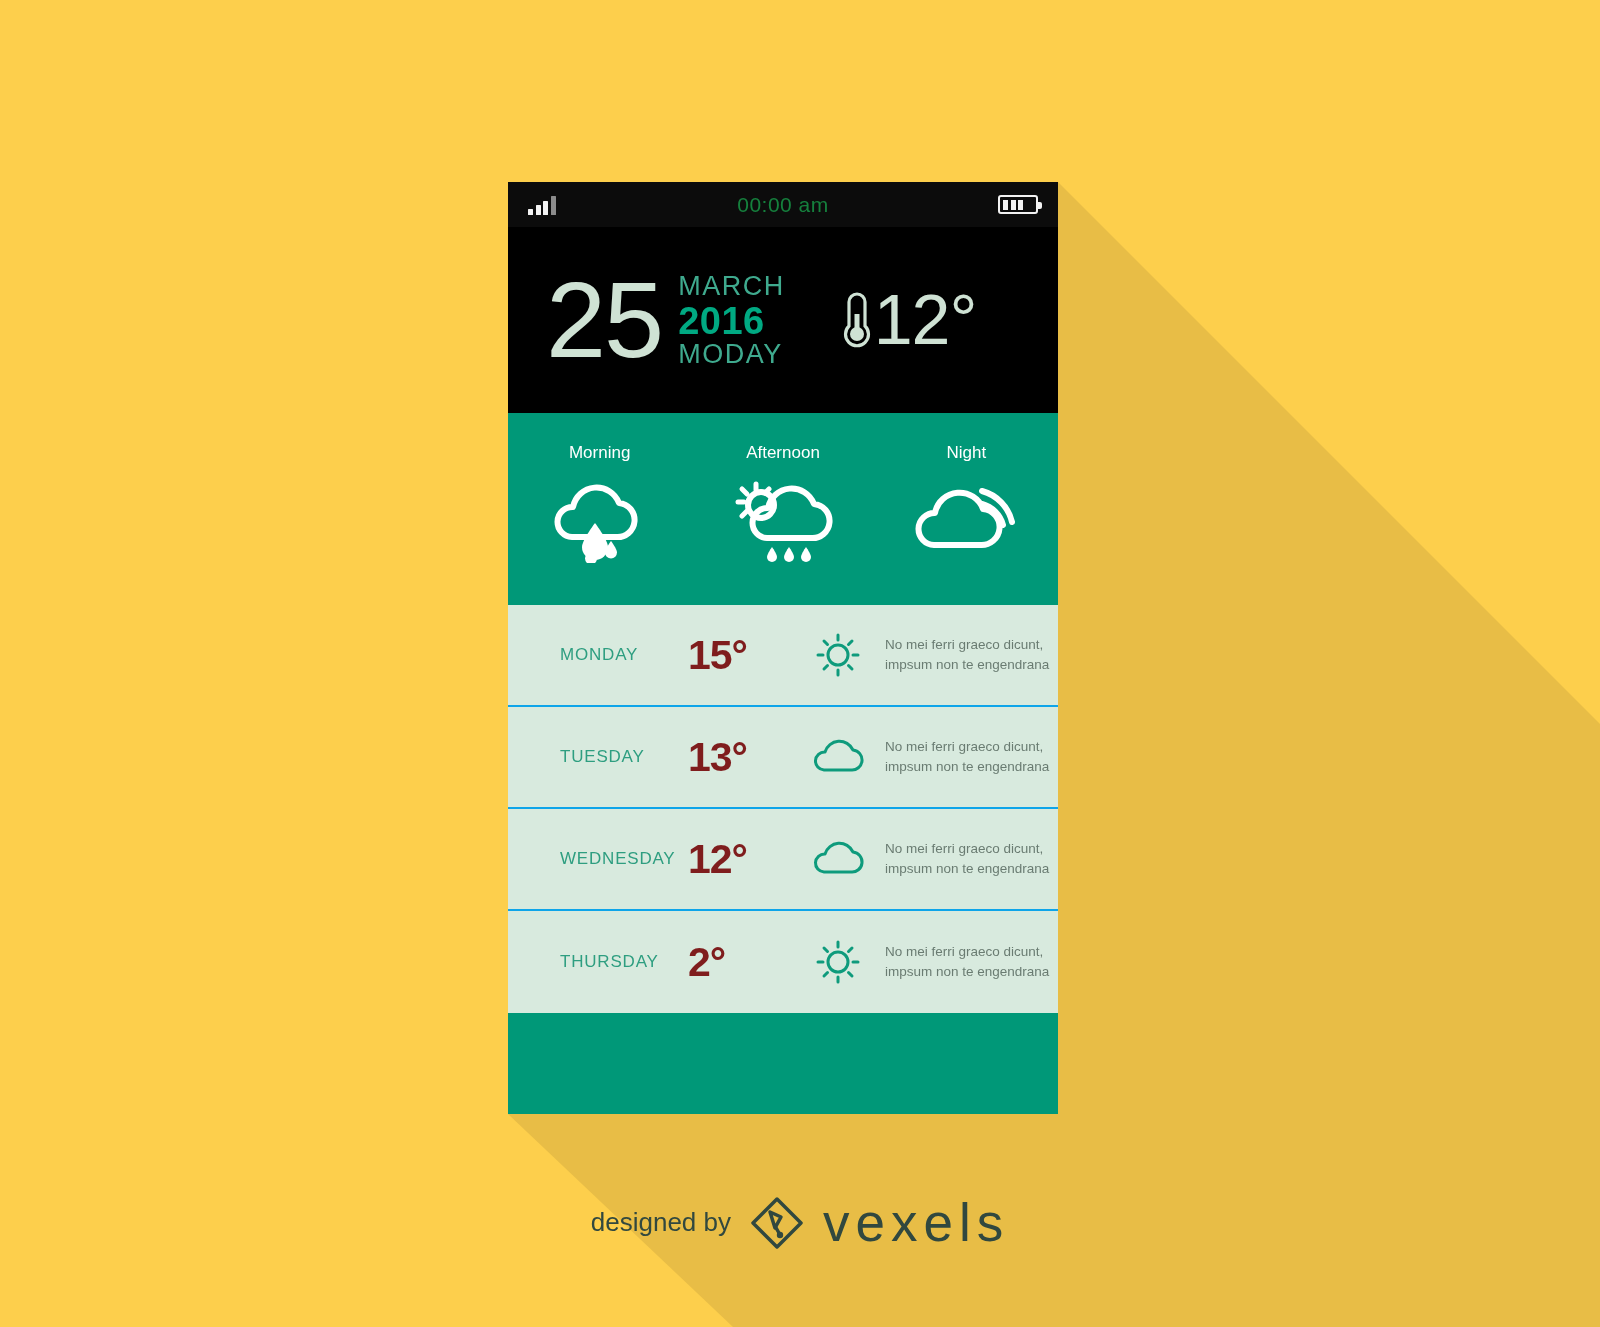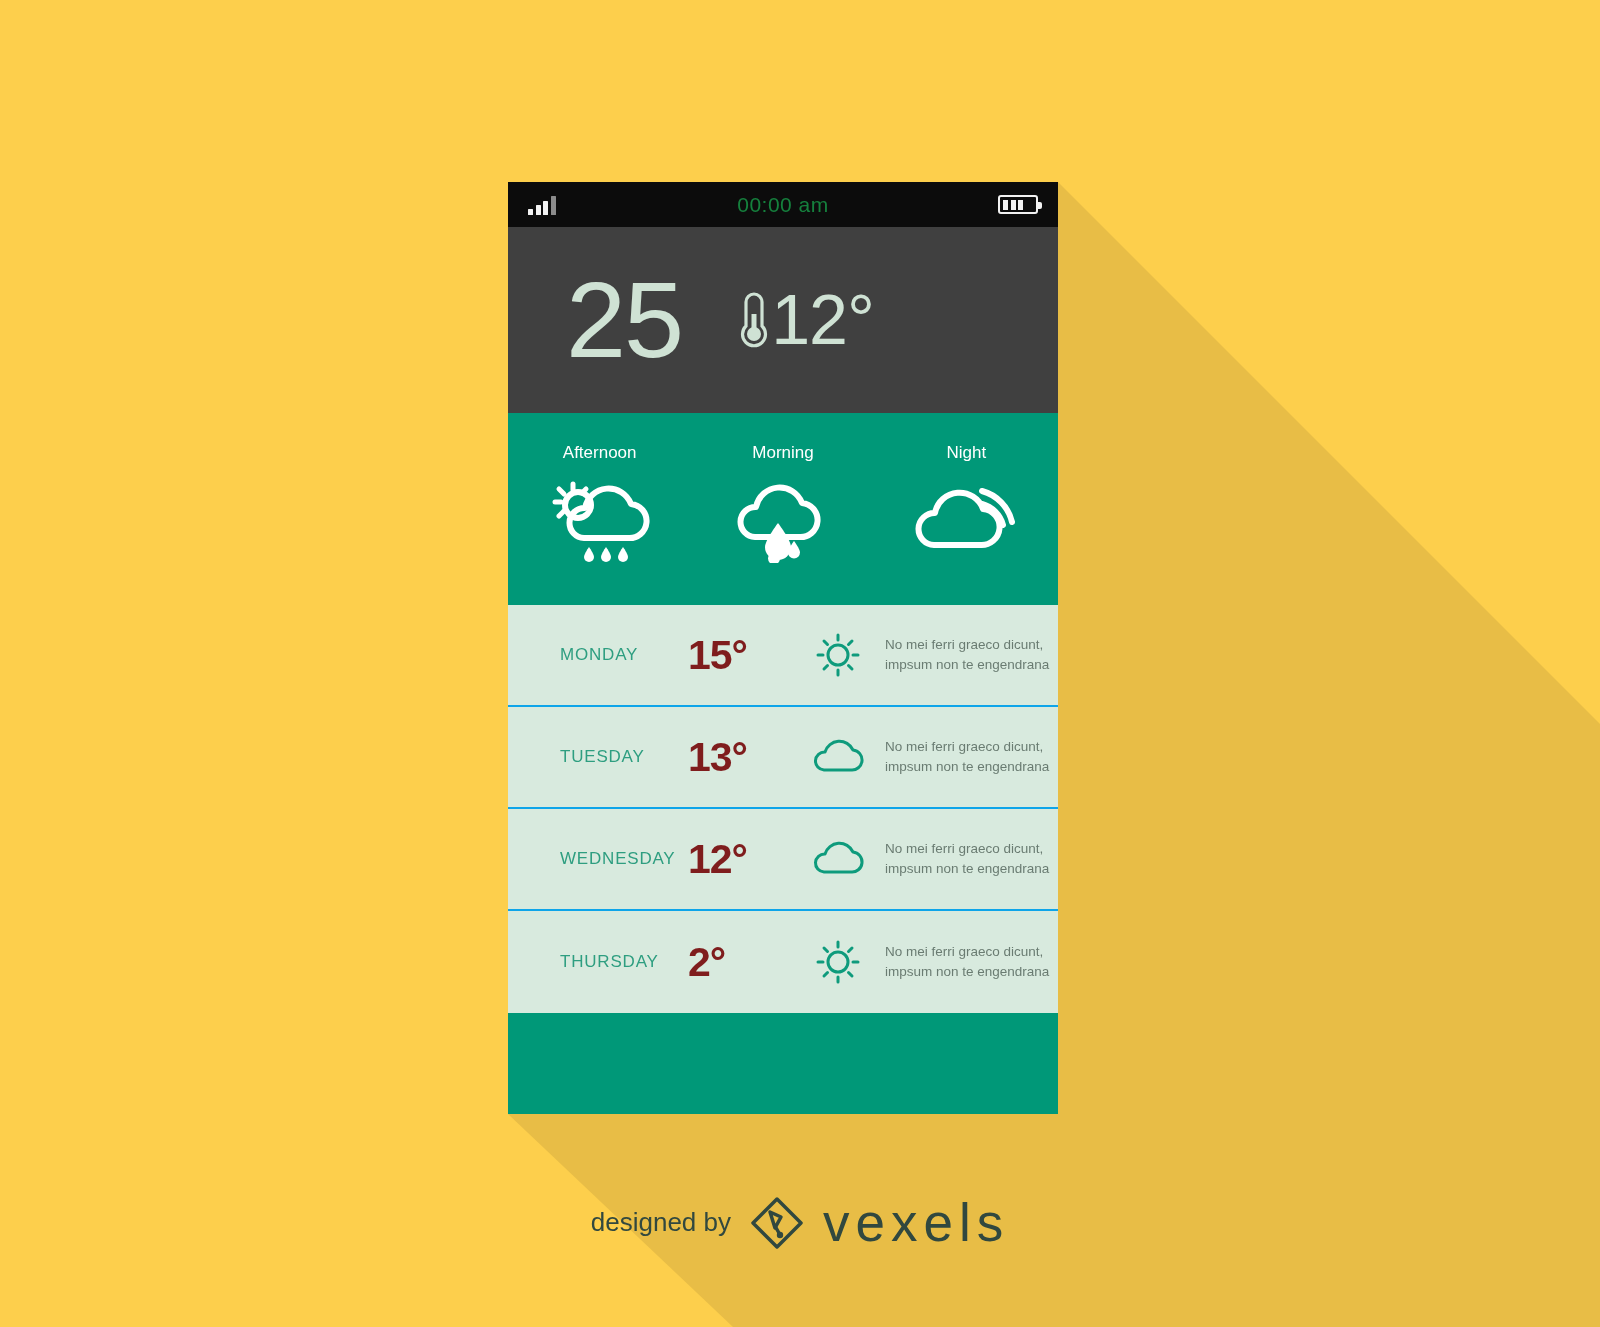--- a/index.html
+++ b/index.html
@@ -65,23 +65,23 @@
   }
   .battery::after {
     content:""; position:absolute; right:-6px; top:5px;
     width:4px; height:7px; background:#f2f2f2; border-radius:0 2px 2px 0;
   }
   .battery i { display:block; width:5px; height:100%; background:#f2f2f2; }
 
   
   .date-header {
     height:186px;
-    background:#404040;
+    background:#000000;
     display:flex; align-items:center;
-    padding-left:58px;
+    padding-left:38px;
   }
   .big-day {
     font-size:108px; line-height:1;
     color:#cfe2d4; font-weight:400;
     letter-spacing:-2px;
   }
   .date-stack {
     margin-left:16px;
     display:flex; flex-direction:column;
     line-height:1;
@@ -176,61 +176,66 @@
     <div class="clock">00:00 am</div>
     <div class="battery">
       <i></i>
         <i></i>
         <i></i>
     </div>
   </div>
 
   <div class="date-header">
     <div class="big-day">25</div>
+    <div class="date-stack">
+      <div class="d-month">MARCH</div>
+      <div class="d-year">2016</div>
+      <div class="d-wday">MODAY</div>
+    </div>
     <div class="temp-block">
       <svg width="34" height="64" viewBox="0 0 34 64">
         <path d="M17 6 a8 8 0 0 1 8 8 v24 a11.5 11.5 0 1 1 -16 0 v-24 a8 8 0 0 1 8 -8 z" fill="none" stroke="#cfe2d4" stroke-width="3.2"></path>
         <circle cx="17" cy="46" r="7" fill="#cfe2d4"></circle>
         <rect x="14.5" y="26" width="5" height="18" fill="#cfe2d4"></rect>
       </svg>
       <div class="temp-now">12°</div>
     </div>
   </div>
 
   <div class="periods">
+
+    <div class="period">
+      <div class="period-label">Morning</div>
+      <svg class="period-icon" viewBox="0 0 115 88">
+        <g fill="none" stroke="#ffffff" stroke-width="6" stroke-linecap="round" stroke-linejoin="round">
+          <path d="M30 62 a15 15 0 0 1 1 -30 a24 24 0 0 1 46 -4 a16 16 0 0 1 -3 34 z"></path>
+        </g>
+        <path d="M53 48 c0 0 -13 17 -13 24 a13 13 0 0 0 26 0 c0 -7 -13 -24 -13 -24 z" fill="#ffffff"></path>
+        <path d="M49 72 c0 0 -6 8 -6 11.5 a6 6 0 0 0 12 0 c0 -3.5 -6 -11.5 -6 -11.5 z" fill="#ffffff"></path>
+        <path d="M69 66 c0 0 -6 8 -6 11.5 a6 6 0 0 0 12 0 c0 -3.5 -6 -11.5 -6 -11.5 z" fill="#ffffff"></path>
+      </svg>
+    </div>
 
     <div class="period">
       <div class="period-label">Afternoon</div>
       <svg class="period-icon" viewBox="0 0 115 88">
         <g stroke="#ffffff" stroke-width="5" stroke-linecap="round">
           <line x1="31" y1="9" x2="31" y2="15"></line>
           <line x1="13" y1="27" x2="19" y2="27"></line>
           <line x1="17" y1="14" x2="22" y2="19"></line>
           <line x1="17" y1="41" x2="22" y2="36"></line>
           <line x1="44" y1="14" x2="40" y2="18"></line>
         </g>
         <circle cx="36" cy="30" r="13" fill="none" stroke="#ffffff" stroke-width="6"></circle>
         <g fill="none" stroke="#ffffff" stroke-width="6" stroke-linecap="round" stroke-linejoin="round">
           <path d="M42 63 a15 15 0 0 1 1 -30 a24 24 0 0 1 46 -4 a16 16 0 0 1 -3 34 z"></path>
         </g>
         <path d="M47 72 c0 0 -5 7 -5 10 a5 5 0 0 0 10 0 c0 -3 -5 -10 -5 -10 z" fill="#ffffff"></path>
         <path d="M64 72 c0 0 -5 7 -5 10 a5 5 0 0 0 10 0 c0 -3 -5 -10 -5 -10 z" fill="#ffffff"></path>
         <path d="M81 72 c0 0 -5 7 -5 10 a5 5 0 0 0 10 0 c0 -3 -5 -10 -5 -10 z" fill="#ffffff"></path>
-      </svg>
-    </div>
-
-    <div class="period">
-      <div class="period-label">Morning</div>
-      <svg class="period-icon" viewBox="0 0 115 88">
-        <g fill="none" stroke="#ffffff" stroke-width="6" stroke-linecap="round" stroke-linejoin="round">
-          <path d="M30 62 a15 15 0 0 1 1 -30 a24 24 0 0 1 46 -4 a16 16 0 0 1 -3 34 z"></path>
-        </g>
-        <path d="M53 48 c0 0 -13 17 -13 24 a13 13 0 0 0 26 0 c0 -7 -13 -24 -13 -24 z" fill="#ffffff"></path>
-        <path d="M49 72 c0 0 -6 8 -6 11.5 a6 6 0 0 0 12 0 c0 -3.5 -6 -11.5 -6 -11.5 z" fill="#ffffff"></path>
-        <path d="M69 66 c0 0 -6 8 -6 11.5 a6 6 0 0 0 12 0 c0 -3.5 -6 -11.5 -6 -11.5 z" fill="#ffffff"></path>
       </svg>
     </div>
 
     <div class="period">
       <div class="period-label">Night</div>
       <svg class="period-icon" viewBox="0 0 115 88">
         <g fill="none" stroke="#ffffff" stroke-width="6" stroke-linecap="round">
           <path d="M73 16 a42 42 0 0 1 30 31"></path>
           <path d="M73 29 a30 30 0 0 1 21 21"></path>
           <path d="M73 42 a18 18 0 0 1 12 12"></path>

